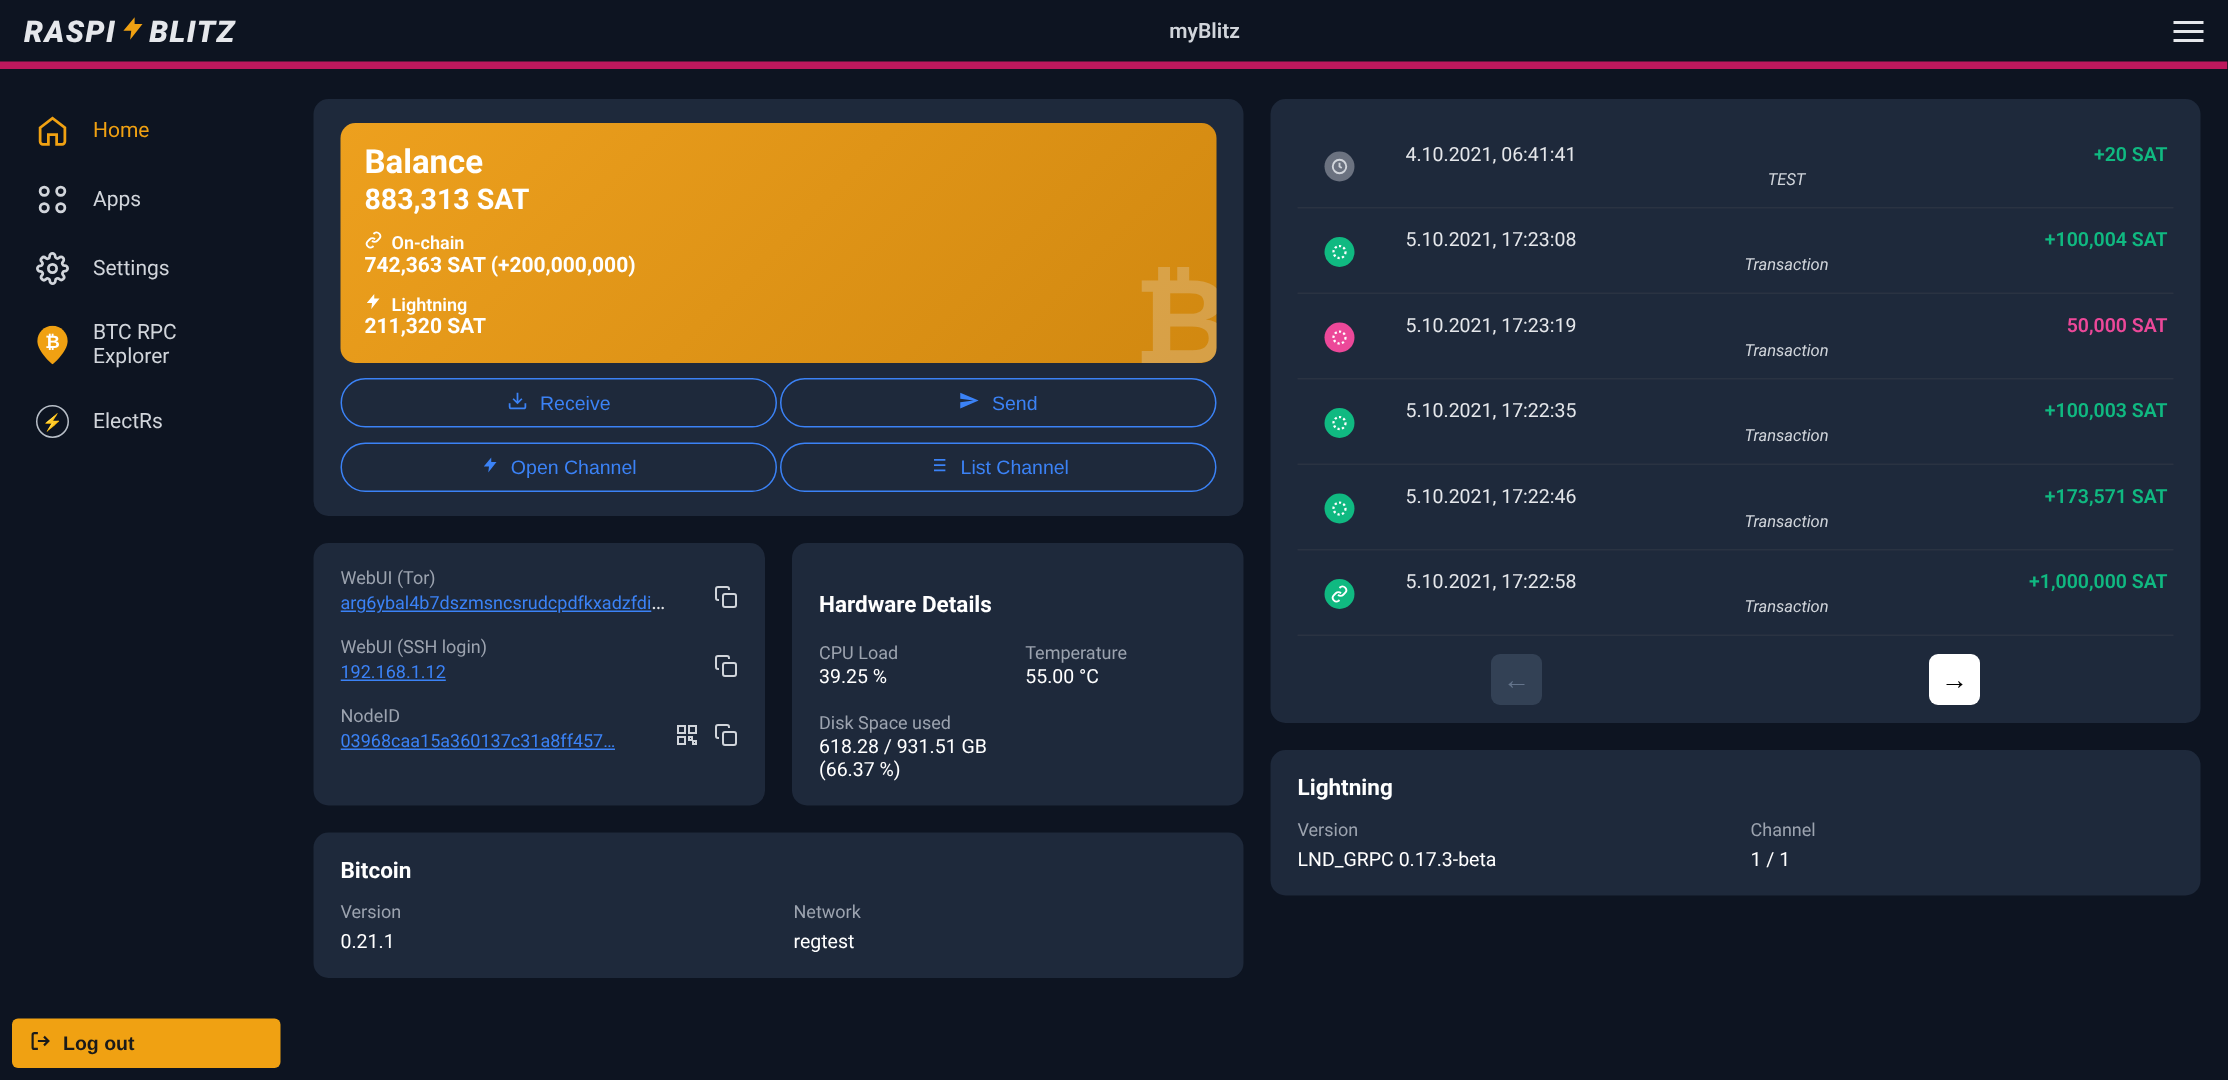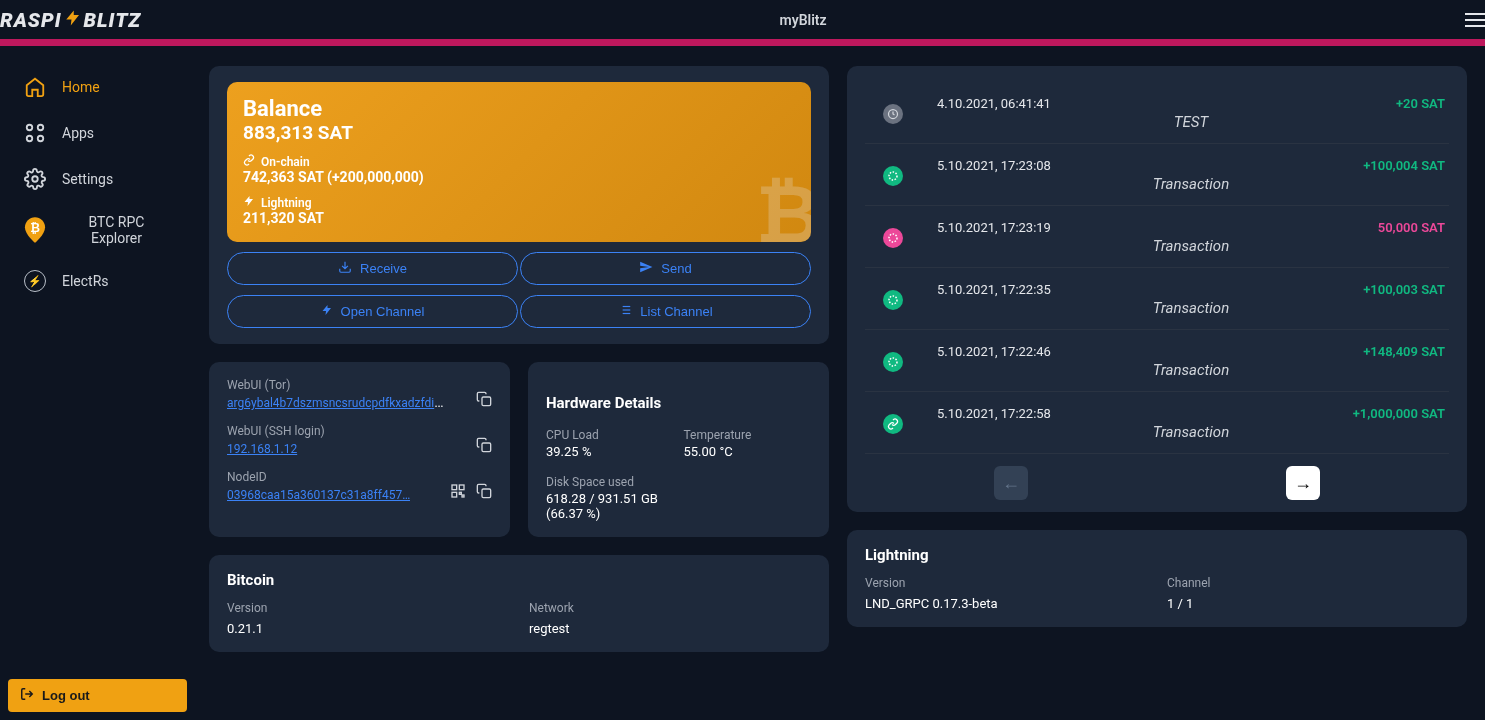--- a/index.html
+++ b/index.html
@@ -11,22 +11,22 @@
   width: 1485px;
   height: 720px;
   overflow: hidden;
 }
 
 
 .header {
   display: flex;
   align-items: center;
   height: 46px;
-  padding: 0 0;
-  border-bottom: 7px solid #be185d;
+  padding: 0 16px;
+  border-bottom: 5px solid #be185d;
 }
 .logo {
   display: flex;
   align-items: center;
   font-weight: 900;
   font-style: italic;
   font-size: 20px;
   letter-spacing: 1px;
 }
 .logo-bolt { color: #f0a112; margin: 0 2px; }
@@ -54,21 +54,20 @@
   flex-direction: column;
   padding-top: 18px;
 }
 .sidebar-item {
   display: flex;
   align-items: center;
   gap: 16px;
   padding: 12px 24px;
   cursor: pointer;
   color: #d1d5db;
-  text-align: center;
 }
 .sidebar-item.active { color: #f0a112; }
 .sidebar-icon { width: 22px; height: 22px; display: flex; align-items: center; justify-content: center; }
 .sidebar-spacer { flex: 1; }
 .logout-btn {
   margin: 8px;
   background: #f0a112;
   color: #1a1a1a;
   border: none;
   border-radius: 4px;
@@ -199,21 +198,21 @@
 .tx-icon.ln { background: #10b981; }
 .tx-date { font-size: 13px; color: #e5e7eb; }
 .tx-amount { font-size: 13px; font-weight: 600; text-align: right; }
 .tx-amount.pos { color: #10b981; }
 .tx-amount.neg { color: #ec4899; }
 .tx-desc {
   grid-column: 2 / 4;
   text-align: center;
   font-style: italic;
   color: #d1d5db;
-  font-size: 15px;
+  font-size: 11px;
   margin-top: 2px;
 }
 .tx-nav { display: flex; justify-content: space-around; padding: 12px 0 4px; }
 .tx-nav-btn {
   width: 34px; height: 34px;
   border-radius: 6px;
   display: flex; align-items: center; justify-content: center;
   cursor: pointer;
   font-size: 18px;
 }
@@ -482,21 +481,21 @@
     <div class="tx-amount pos">+100,003 SAT</div>
     <div class="tx-desc">Transaction</div>
   </div>
             <div class="tx-item">
     <div class="tx-icon in">
                 <svg width="12" height="12" viewBox="0 0 24 24" fill="none" stroke="white" stroke-width="3">
                   <circle cx="12" cy="12" r="8" stroke-dasharray="3 3"></circle>
                 </svg>
               </div>
     <div class="tx-date">5.10.2021, 17:22:46</div>
-    <div class="tx-amount pos">+148,409 SAT</div>
+    <div class="tx-amount pos">+173,571 SAT</div>
     <div class="tx-desc">Transaction</div>
   </div>
             <div class="tx-item">
     <div class="tx-icon ln">
                 <svg width="12" height="12" viewBox="0 0 24 24" fill="none" stroke="white" stroke-width="2.5">
                   <path d="M10 13a5 5 0 007 0l3-3a5 5 0 00-7-7l-1 1M14 11a5 5 0 00-7 0l-3 3a5 5 0 007 7l1-1"></path>
                 </svg>
               </div>
     <div class="tx-date">5.10.2021, 17:22:58</div>
     <div class="tx-amount pos">+1,000,000 SAT</div>

